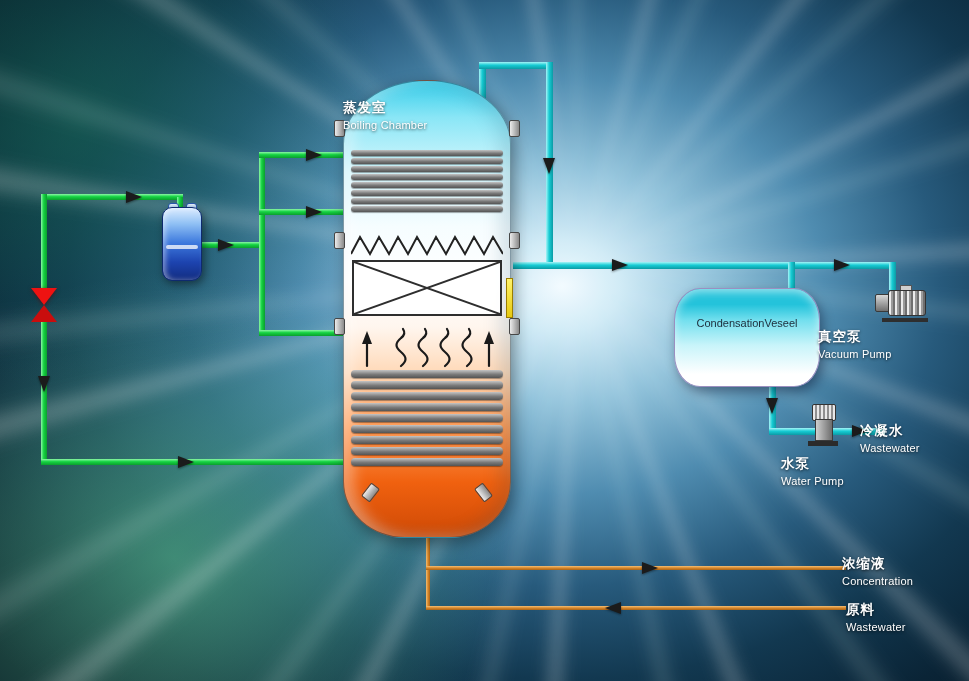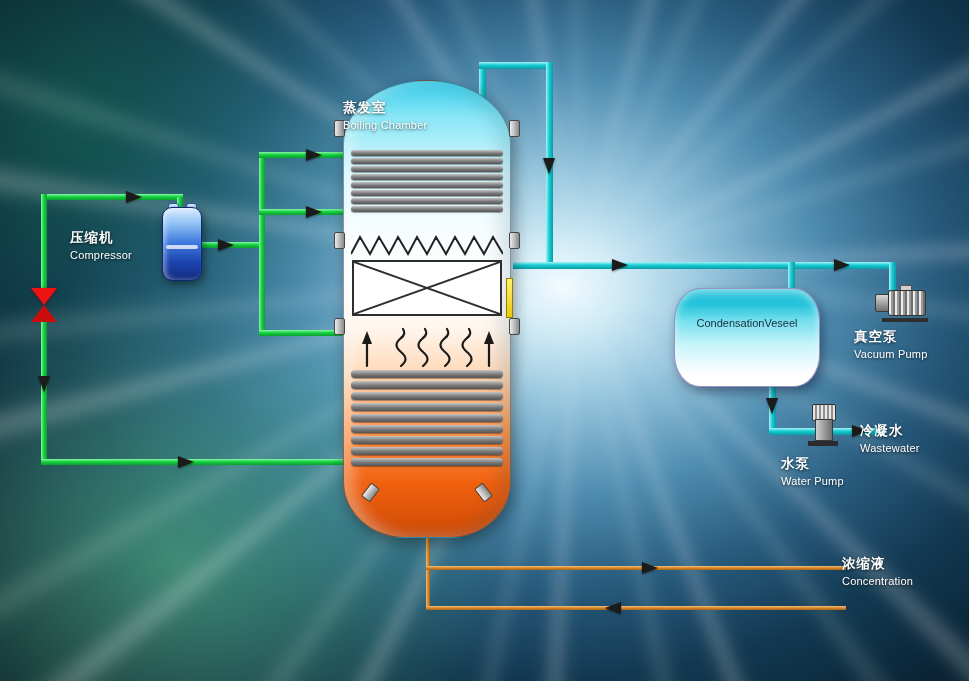--- a/index.html
+++ b/index.html
@@ -211,41 +211,37 @@
     <div class="zh">蒸发室</div>
     <div class="en">Boiling Chamber</div>
   </div>
 
   <div class="abs compressor">
     <i class="nub" style="left:6px;"></i>
     <i class="nub" style="left:24px;"></i>
     <div class="comp-body"></div>
     <div class="comp-band"></div>
   </div>
-  <div class="lbl" style="left:70px;top:229px;width:96px;">
-    <div class="zh">压缩机</div>
-    <div class="en">Compressor</div>
-  </div>
 
   <div class="abs valve">
     <div class="tri-d"></div>
     <div class="tri-u"></div>
   </div>
 
   <div class="abs tank">
     <div class="tank-en">CondensationVeseel</div>
   </div>
 
   <div class="abs vpump">
     <div class="vp-knob"></div>
     <div class="vp-cap"></div>
     <div class="vp-body"></div>
     <div class="vp-base"></div>
   </div>
-  <div class="lbl" style="left:854px;top:328px;width:84px;">
+  <div class="lbl" style="left:818px;top:328px;width:84px;">
     <div class="zh">真空泵</div>
     <div class="en">Vacuum Pump</div>
   </div>
 
   <div class="abs wpump">
     <div class="wp-motor"></div>
     <div class="wp-body"></div>
     <div class="wp-base"></div>
   </div>
   <div class="lbl" style="left:781px;top:455px;width:84px;">
@@ -254,13 +250,17 @@
   </div>
 
   <div class="lbl" style="left:860px;top:422px;width:92px;">
     <div class="zh">冷凝水</div>
     <div class="en">Wastewater</div>
   </div>
   <div class="lbl" style="left:842px;top:555px;width:104px;">
     <div class="zh">浓缩液</div>
     <div class="en">Concentration</div>
   </div>
+  <div class="lbl" style="left:846px;top:601px;width:100px;">
+    <div class="zh">原料</div>
+    <div class="en">Wastewater</div>
+  </div>
 </div>
 
 </body></html>

